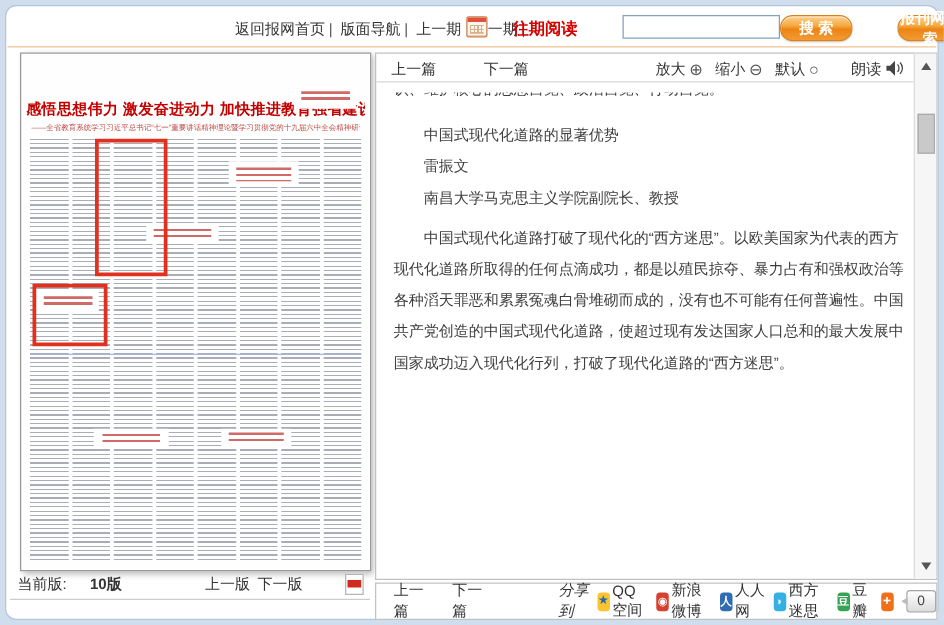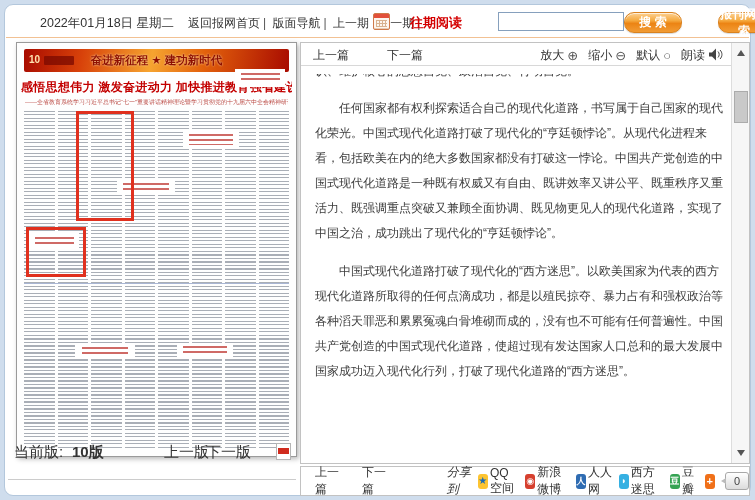--- a/index.html
+++ b/index.html
@@ -40,21 +40,21 @@
   .headline{position:absolute;left:4px;right:4px;top:36px;text-align:center;color:#c30000;font-weight:bold;font-size:12px;letter-spacing:.3px;white-space:nowrap;overflow:hidden;}
   .subhead{position:absolute;left:8px;right:8px;top:55px;text-align:center;color:#b districts;color:#bb4a44;font-size:6px;white-space:nowrap;overflow:hidden;}
   .tcols{position:absolute;left:7px;right:7px;top:68px;bottom:7px;display:flex;gap:3px;}
   .tcol{flex:1;background:repeating-linear-gradient(to bottom,#a9aeb6 0 1px,transparent 1px 3.5px);}
   .mid-rule{position:absolute;left:7px;right:7px;top:240px;height:1px;background:#a9b6d4;}
   .patch{position:absolute;background:#fff;display:flex;align-items:center;justify-content:center;}
   .patch>i{display:block;width:78%;height:55%;background:repeating-linear-gradient(to bottom,#cf6a66 0 2px,transparent 2px 5px);}
   .hl{position:absolute;border:3px solid #e0301e;cursor:pointer;}
 
   
-  .pager{position:absolute;left:14px;top:443px;width:282px;height:18px;font-size:15px;color:#333;}
+  .pager{position:absolute;left:14px;top:459px;width:282px;height:18px;font-size:12px;color:#333;}
   .pager .cur{position:absolute;left:0;}
   .pager .curpage{position:absolute;left:58px;font-weight:bold;}
   .pager .prevp{position:absolute;left:150px;cursor:pointer;}
   .pager .nextp{position:absolute;left:192px;cursor:pointer;}
   .pdf-icon{position:absolute;left:262px;top:0;width:13px;height:15px;background:#fff;border:1px solid #b5b5b5;cursor:pointer;}
   .pdf-icon:after{content:"";position:absolute;left:1px;right:1px;top:4px;height:6px;background:#d02b1e;}
   .left-rule{position:absolute;left:8px;top:479px;width:288px;height:1px;background:#ccc;}
 
   
   .article{position:absolute;left:300px;top:42px;width:448px;height:420px;background:#fff;border:1px solid #c2c2c2;}
@@ -100,40 +100,34 @@
     background:linear-gradient(#fff,#dcdcdc);text-align:center;font-size:11px;line-height:16px;color:#444;cursor:pointer;}
   .count-box:before{content:"";position:absolute;left:-5px;top:5px;border-top:3px solid transparent;border-bottom:3px solid transparent;border-right:5px solid #bbb;}
 </style>
 </head>
 <body>
 
 <div class="page">
   <div class="frame"></div>
 
   <div class="topbar">
-    <span class="date">2022年01月18日 星期二</span>
     <span class="nav">
       <a>返回报网首页</a><span class="sep">|</span>
       <a>版面导航</a><span class="sep">|</span>
       <a>上一期</a>
       <a style="margin-left:6px;">下一期</a><span class="sep">|</span>
     </span>
     <span class="cal-icon"></span>
     <a class="backread">往期阅读</a>
     <input class="search-input" value="" style="">
     <button class="obtn btn-search">搜 索</button>
     <button class="obtn btn-adv">报刊网检索</button>
   </div>
 
   <div class="thumb">
-    <div class="banner">
-      <span class="pageno">10</span>
-      <span class="masthead"></span>
-      <div class="banner-title">奋进新征程 ★ 建功新时代</div>
-    </div>
     <div class="headline">感悟思想伟力 激发奋进动力 加快推进教育强省建设</div>
     <div class="subhead">——全省教育系统学习习近平总书记“七一”重要讲话精神理论暨学习贯彻党的十九届六中全会精神研讨会摘登</div>
     <div class="tcols">
       <div class="tcol"></div>
         <div class="tcol"></div>
       <div class="tcol"></div>
         <div class="tcol"></div>
       <div class="tcol"></div>
         <div class="tcol"></div>
       <div class="tcol"></div>
@@ -175,35 +169,39 @@
     <div class="atoolbar">
       <a class="prev">上一篇</a>
       <a class="next">下一篇</a>
       <span class="viewctl">
         <span class="lbl">放大</span>
         <span class="gly">⊕</span>
         <span class="lbl">缩小</span>
         <span class="gly">⊖</span>
         <span class="lbl">默认</span>
         <span class="gly">○</span>
-        <span class="lbl" style="margin-left:0;">朗读</span>
+        <span class="lbl" style="margin-left:16px;">朗读</span>
         <span class="speaker">
           <svg width="14" height="13" viewBox="0 0 14 13">
               <path d="M0 4.5h3l4-4v12l-4-4H0z" fill="#444"></path>
               <path d="M9 3.5c1.6 1.6 1.6 4.4 0 6M11 2c2.6 2.6 2.6 6.4 0 9" stroke="#444" stroke-width="1" fill="none"></path>
             </svg>
         </span>
       </span>
     </div>
     <div class="acontent">
       <div class="clip">
         <p>认、维护核心的思想自觉、政治自觉、行动自觉。</p>
       </div>
+      <div class="meta">
+        <p>中国式现代化道路的显著优势</p>
+        <p>雷振文</p>
+        <p>南昌大学马克思主义学院副院长、教授</p>
+      </div>
       <div class="body">
-        <p>任何国家都有权利探索适合自己的现代化道路，书写属于自己国家的现代化荣光。中国式现代化道路打破了现代化的“亨廷顿悖论”。从现代化进程来看，包括欧美在内的绝大多数国家都没有打破这一悖论。中国共产党创造的中国式现代化道路是一种既有权威又有自由、既讲效率又讲公平、既重秩序又重活力、既强调重点突破又兼顾全面协调、既见物更见人的现代化道路，实现了中国之治，成功跳出了现代化的“亨廷顿悖论”。</p>
         <p>中国式现代化道路打破了现代化的“西方迷思”。以欧美国家为代表的西方现代化道路所取得的任何点滴成功，都是以殖民掠夺、暴力占有和强权政治等各种滔天罪恶和累累冤魂白骨堆砌而成的，没有也不可能有任何普遍性。中国共产党创造的中国式现代化道路，使超过现有发达国家人口总和的最大发展中国家成功迈入现代化行列，打破了现代化道路的“西方迷思”。</p>
       </div>
     </div>
     <div class="sbar">
       <span class="sb-up">
           <i class="tri-up"></i>
         </span>
       <span class="sb-thumb"></span>
       <span class="sb-dn">
           <i class="tri-dn"></i>

